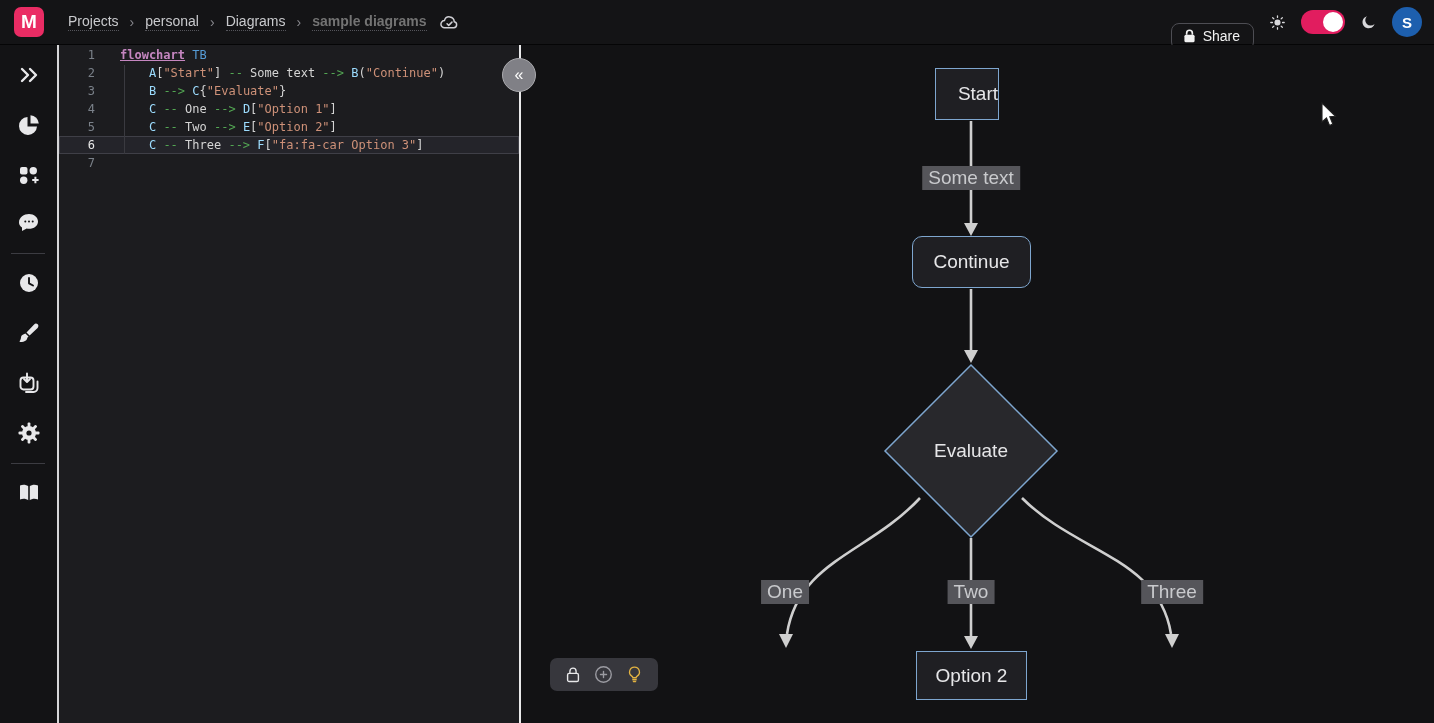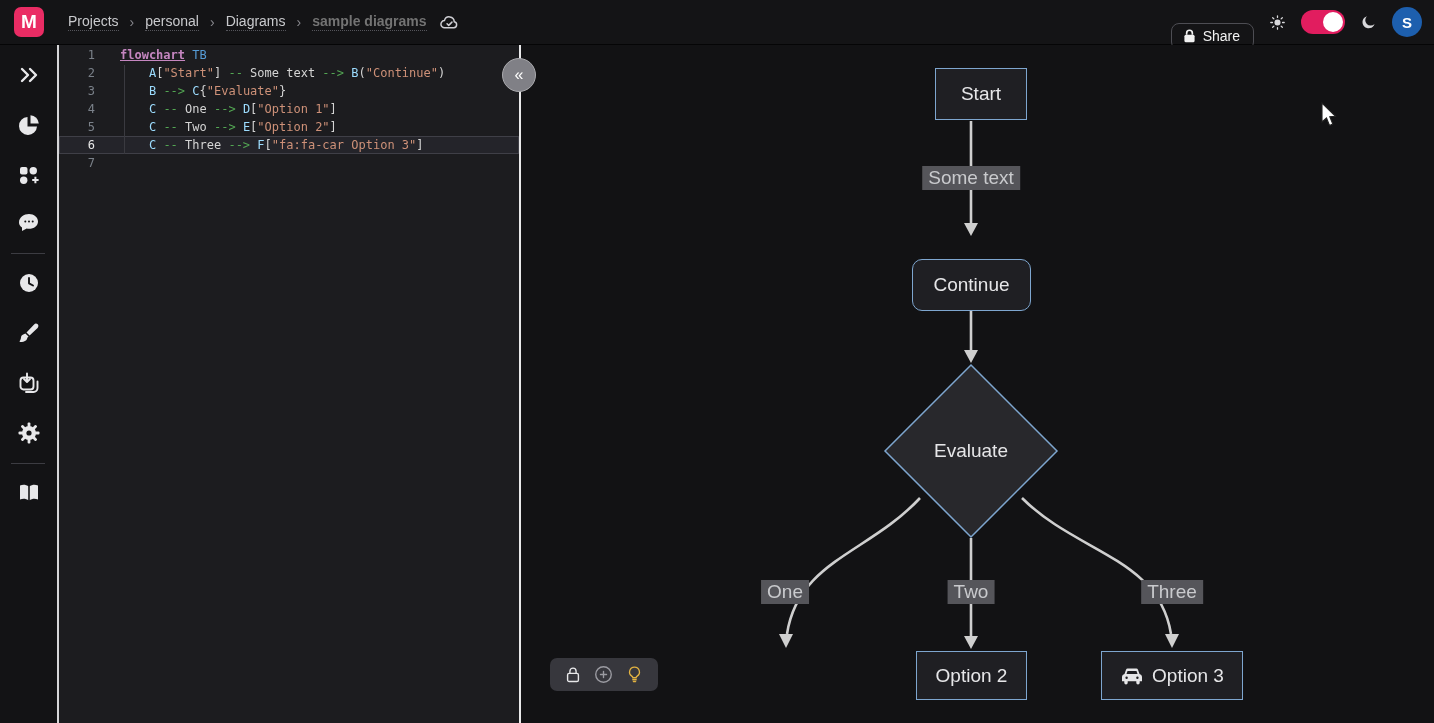--- a/index.html
+++ b/index.html
@@ -263,48 +263,37 @@
       <g fill="#cfcfcf">
         <polygon points="443,178 457,178 450,191"></polygon>
         <polygon points="443,305 457,305 450,318"></polygon>
         <polygon points="443,591 457,591 450,604"></polygon>
         <polygon points="258,589 272,589 265,603"></polygon>
         <polygon points="644,589 658,589 651,603"></polygon>
       </g>
       <polygon points="450,320 536,406 450,492 364,406" fill="#28282c" stroke="#7ea6cf" stroke-width="1.5"></polygon>
     </svg>
 
-    <div class="node" style="left:414px; top:23px; width:92px; height:52px;">
+    <div class="node" style="left:414px; top:23px; width:64px; height:52px;justify-content:flex-end;">
       <span>Start</span>
     </div>
 
-    <div class="node" style="left:391px; top:191px; width:119px; height:52px; border-radius:10px;margin-top:23px;">
+    <div class="node" style="left:391px; top:191px; width:119px; height:52px; border-radius:10px;">
       <span>Continue</span>
     </div>
 
     <div class="node-label-free" style="left:450px; top:406px;">
       <span>Evaluate</span>
     </div>
 
 
     <div class="node" style="left:395px; top:606px; width:111px; height:49px;">
       <span>Option 2</span>
     </div>
 
-    <div class="node" style="left:580px; top:606px; width:142px; height:49px;">
-      <span style="display:flex;">
-        <svg width="24" height="20" viewBox="0 0 24 20">
-          <path fill="#e6e6e8" d="M4.5 8 6 3.8A1.8 1.8 0 0 1 7.7 2.6h8.6A1.8 1.8 0 0 1 18 3.8L19.5 8c1.4.3 2.5 1.5 2.5 3v4.2h-2.3v1.6a1.7 1.7 0 0 1-3.4 0v-1.6H7.7v1.6a1.7 1.7 0 0 1-3.4 0v-1.6H2V11c0-1.5 1.1-2.7 2.5-3Z"></path>
-          <path fill="#1f1f23" d="M6.5 8.1 7.5 4.9h9l1 3.2Z"></path>
-          <circle fill="#1f1f23" cx="6.6" cy="11.7" r="1.2"></circle>
-          <circle fill="#1f1f23" cx="17.4" cy="11.7" r="1.2"></circle>
-        </svg>
-      </span>
-      <span>Option 3</span>
-    </div>
 
     <div class="edge-label" style="left:450px; top:133px;">Some text</div>
     <div class="edge-label" style="left:264px; top:547px;">One</div>
     <div class="edge-label" style="left:450px; top:547px;">Two</div>
     <div class="edge-label" style="left:651px; top:547px;">Three</div>
 
     <div class="canvas-toolbar">
       <span class="ct-icon">
         <svg width="16" height="17" viewBox="0 0 20 22" fill="none" stroke="#e8e8ea" stroke-width="1.8">
           <rect x="3" y="9.5" width="14" height="10.5" rx="2"></rect>

